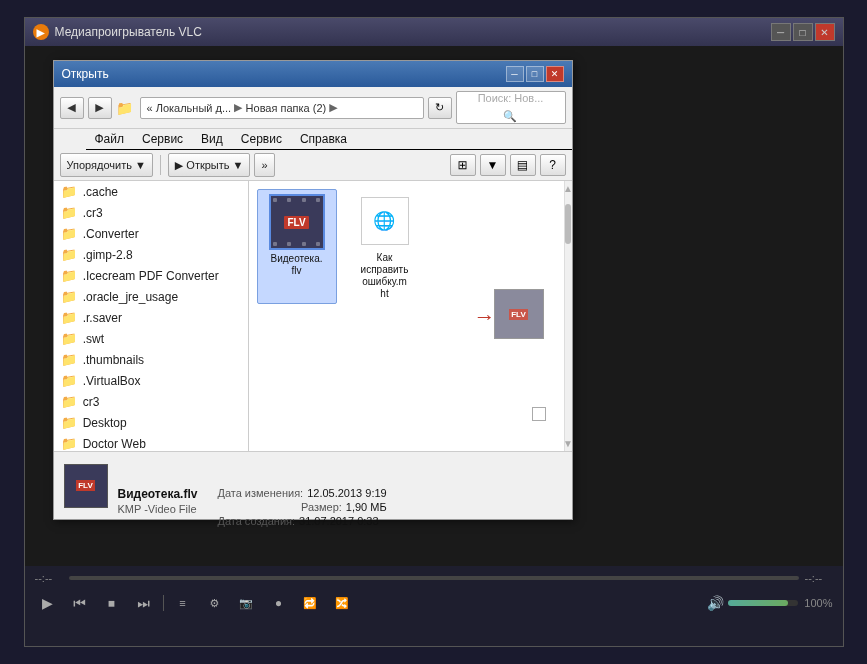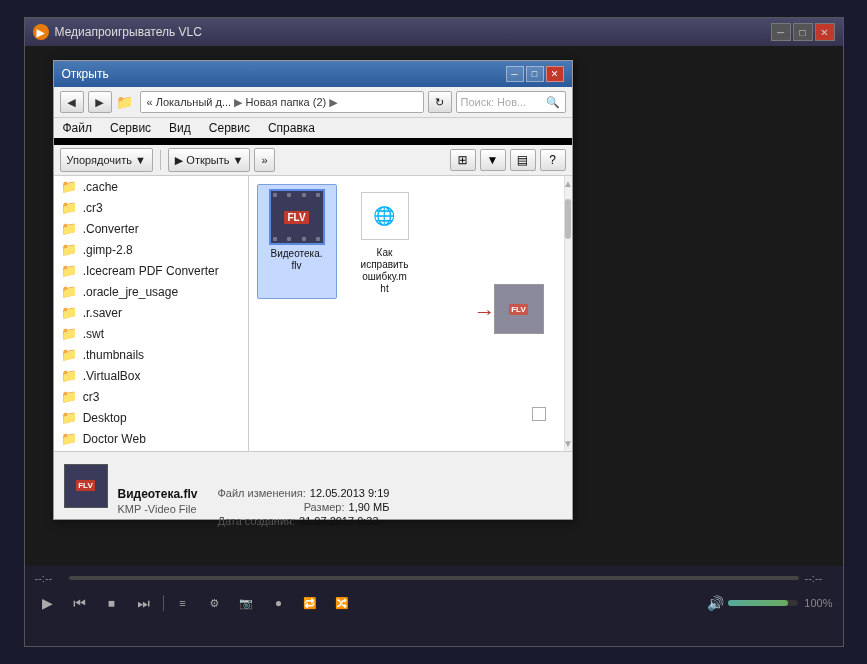--- a/index.html
+++ b/index.html
@@ -195,45 +195,47 @@
       border: 1px solid #aaa;
       border-radius: 2px;
       cursor: pointer;
       display: flex;
       align-items: center;
       justify-content: center;
       font-size: 11px;
     }
 
     .nav-search {
-      height: 22px;
+      height: 33px;
       width: 110px;
       border: 1px solid #aaa;
       border-radius: 2px;
       padding: 0 4px;
       font-size: 11px;
       background: white;
       display: flex;
       align-items: center;
       justify-content: space-between;
+      flex-direction: column;
     }
 
     .nav-search-text {
       color: #aaa;
       font-size: 11px;
     }
 
     
     .dialog-menubar {
       background: #f0f0f0;
-      border-bottom: 7px solid #000000;
+      border-bottom: 1px solid #000000;
       padding: 2px 6px;
       display: flex;
       gap: 12px;
       flex-shrink: 0;
+      margin-left: 32px;
     }
 
     .menu-item {
       font-size: 12px;
       color: #111;
       cursor: pointer;
       padding: 1px 3px;
     }
 
     
@@ -824,21 +826,21 @@
         <div class="file-info-icon">
           <span class="file-info-icon-text">FLV</span>
         </div>
         <div class="file-info-details">
           <div class="file-info-col">
             <span class="file-info-name">Видеотека.flv</span>
             <span class="file-info-type">KMP -Video File</span>
           </div>
           <div class="file-info-col">
             <div style="display:flex;gap:4px;">
-              <span class="file-info-label">Файл изменения:</span>
+              <span class="file-info-label">Дата изменения:</span>
               <span class="file-info-value">12.05.2013 9:19</span>
             </div>
             <div style="display:flex;gap:4px;justify-content:flex-end;">
               <span class="file-info-label">Размер:</span>
               <span class="file-info-value">1,90 МБ</span>
             </div>
             <div style="display:flex;gap:4px;">
               <span class="file-info-label">Дата создания:</span>
               <span class="file-info-value">31.07.2017 0:33</span>
             </div>

